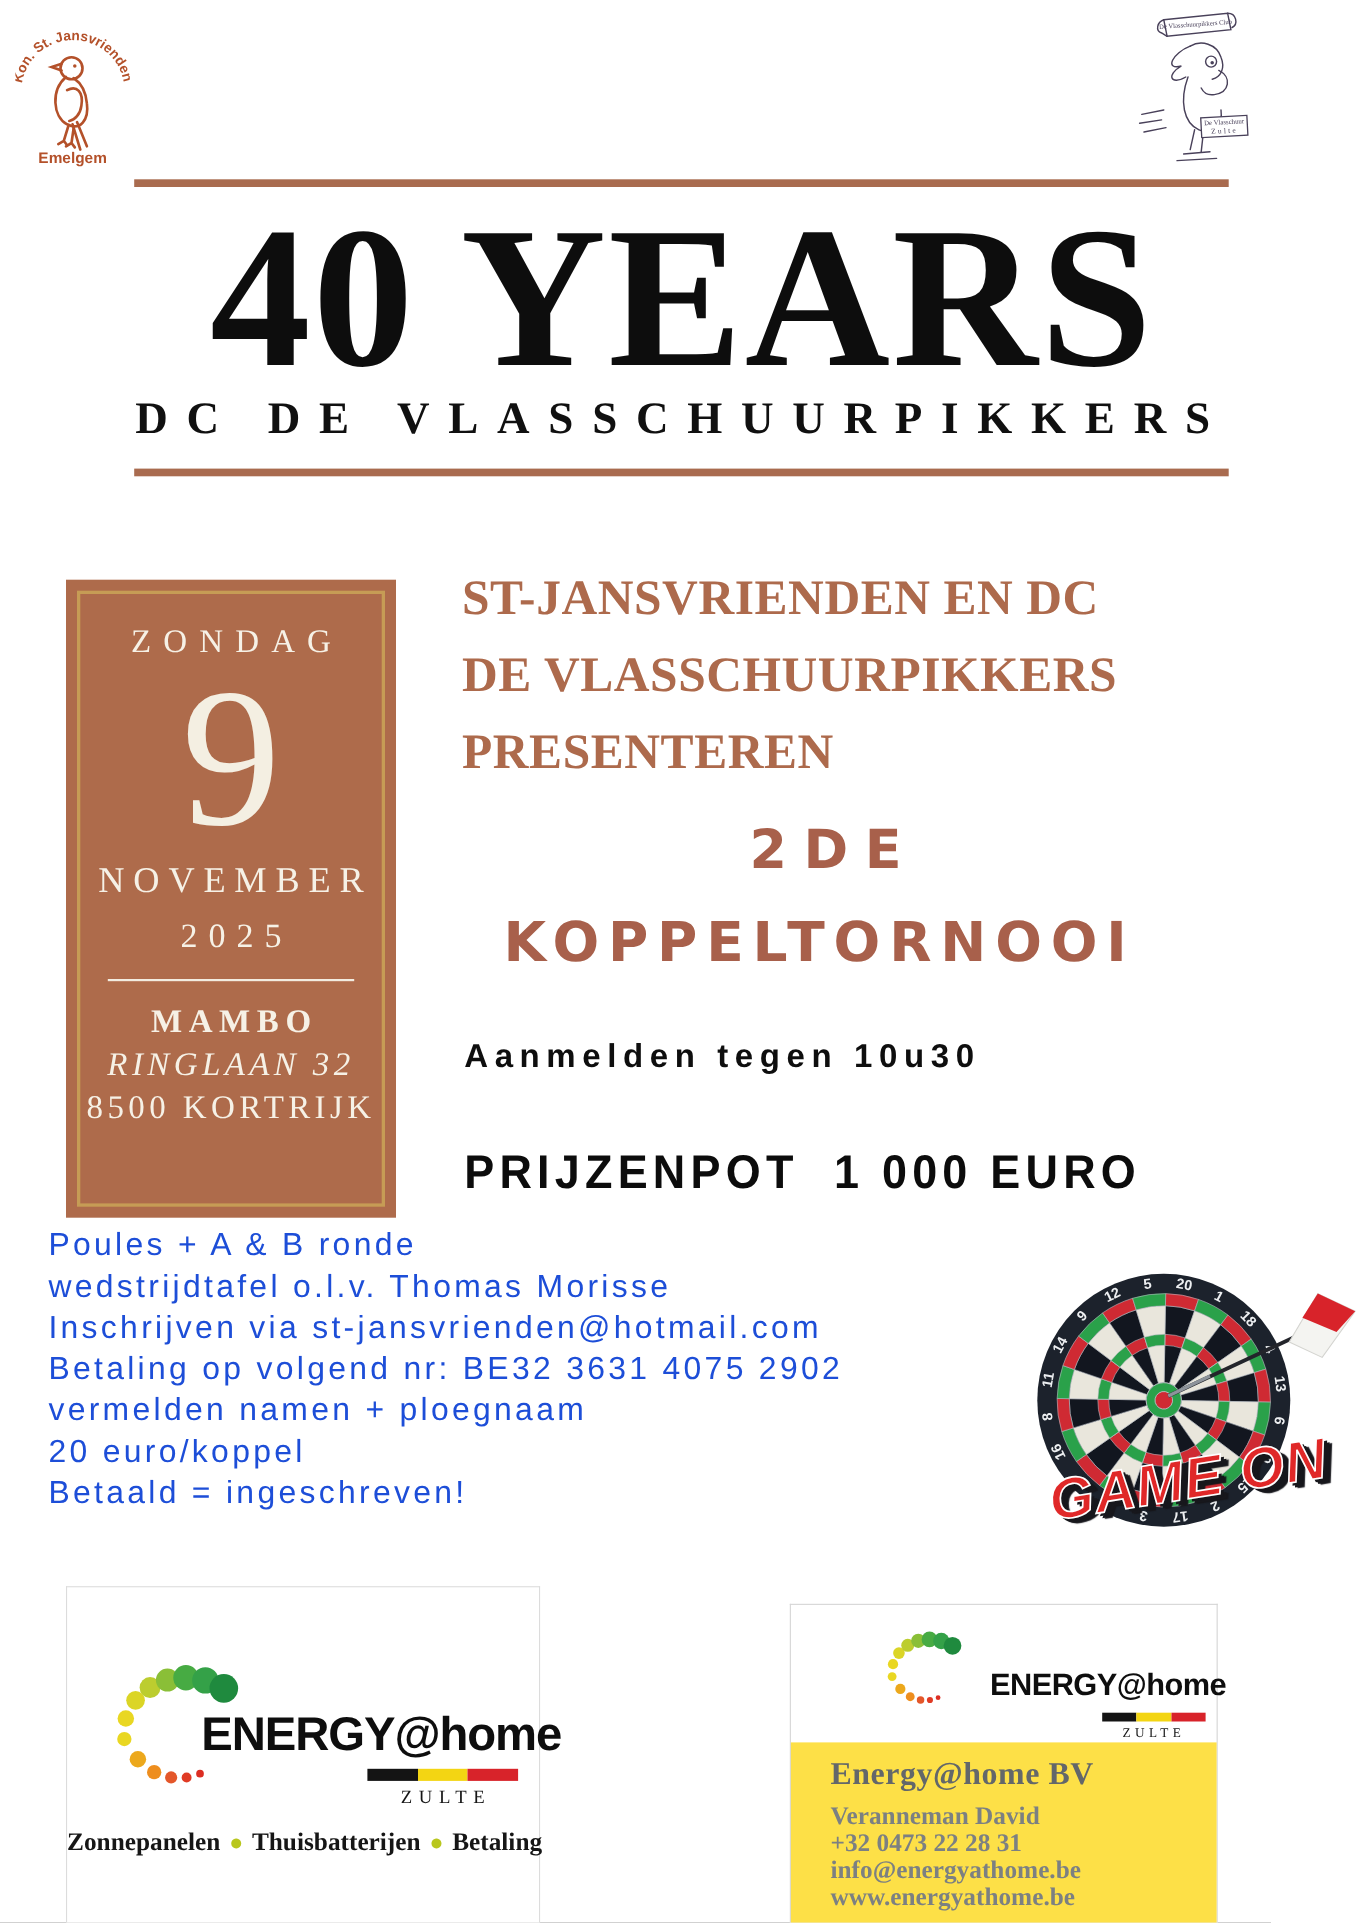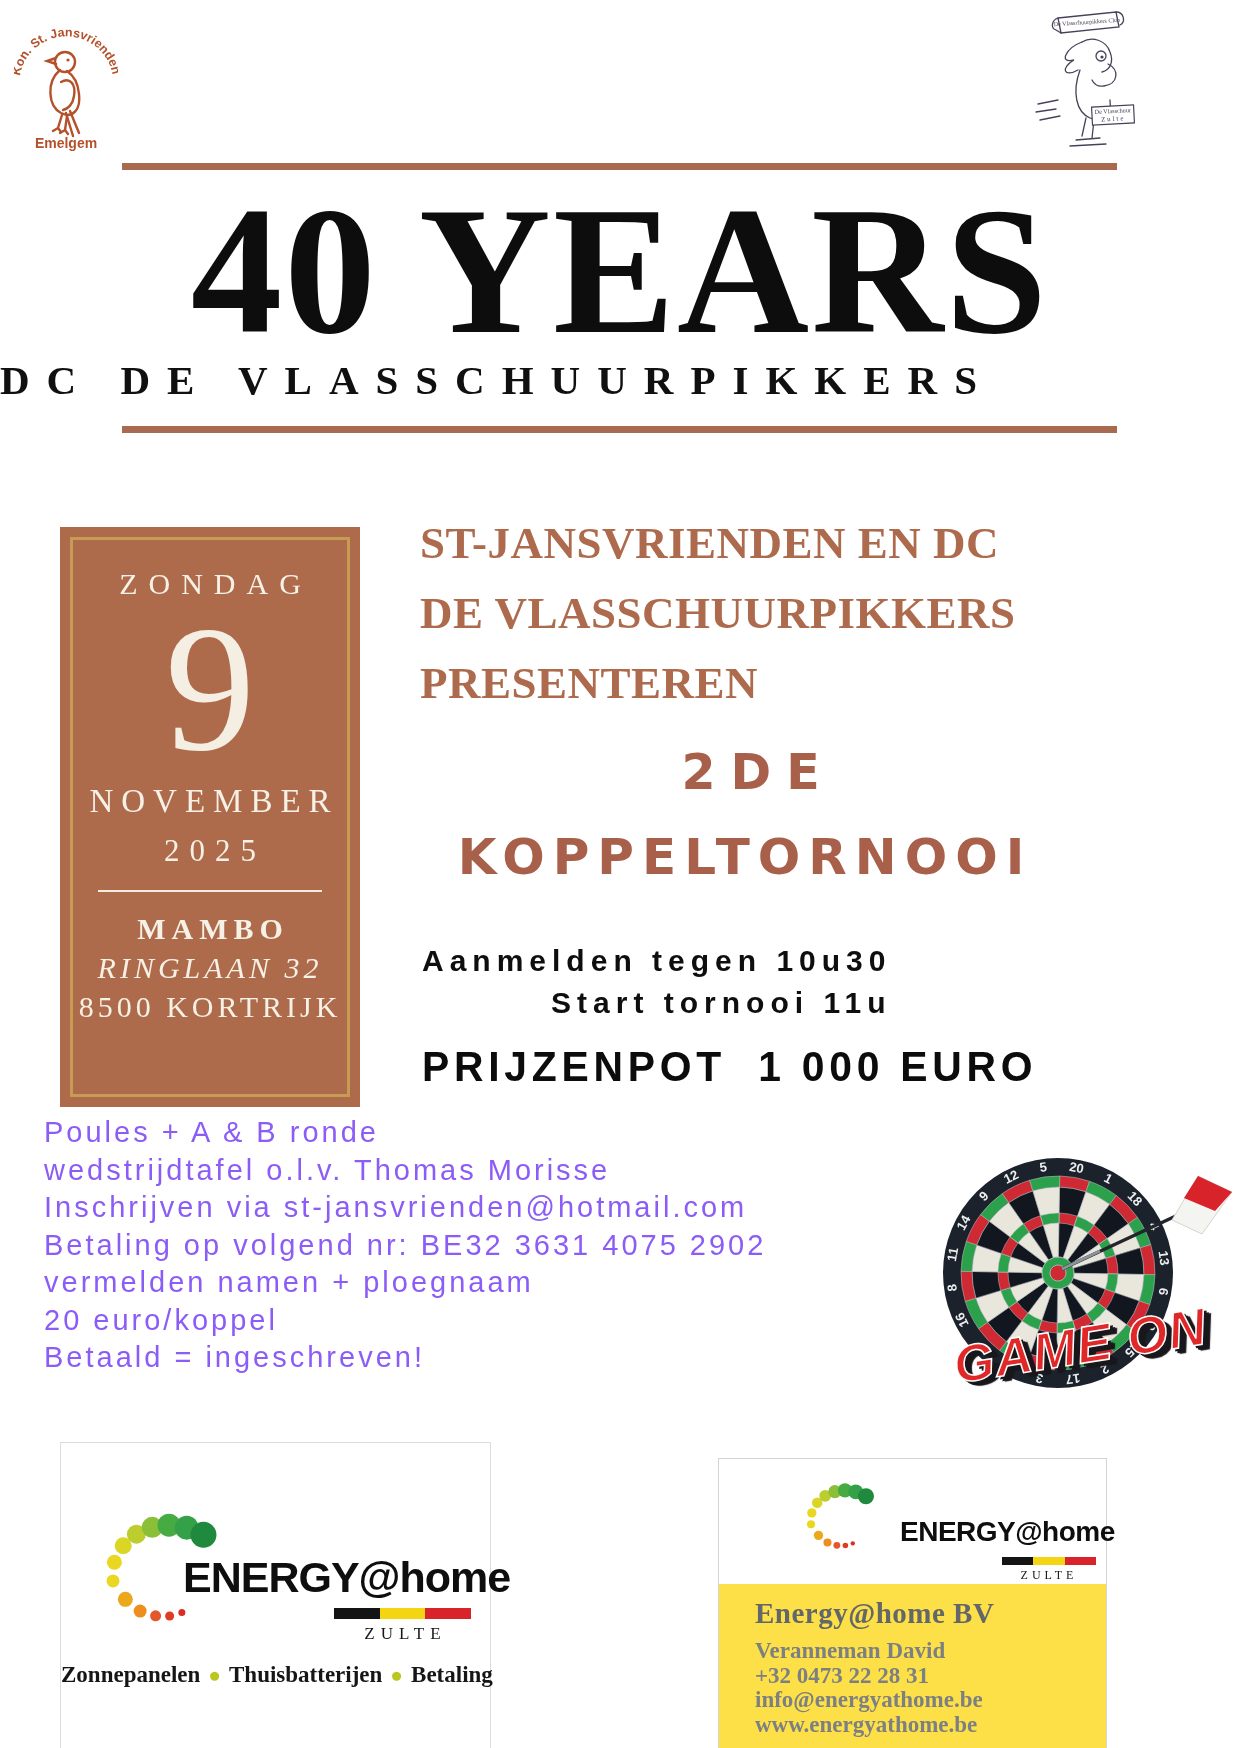--- a/index.html
+++ b/index.html
@@ -5,21 +5,21 @@
   html,body{margin:0;padding:0;background:#888;}
   .page{position:relative;width:1240px;height:1748px;background:#ffffff;overflow:hidden;
         font-family:"Liberation Sans",sans-serif;margin:0 auto;}
   .abs{position:absolute;}
 
   
   .rule{position:absolute;left:122px;width:995px;height:7px;background:#a96b4f;}
   .title{position:absolute;left:0;right:0;top:178px;text-align:center;
          font-family:"Liberation Serif",serif;font-weight:bold;color:#0d0d0d;
          font-size:183px;line-height:185px;letter-spacing:2px;white-space:nowrap;}
-  .subtitle{position:absolute;left:0;right:0;top:356px;text-align:left;
+  .subtitle{position:absolute;left:0;right:0;top:356px;text-align:center;
             font-family:"Liberation Serif",serif;font-weight:600;color:#101010;
             font-size:41px;letter-spacing:17px;white-space:nowrap;}
 
   
   .date-card{position:absolute;left:60px;top:527px;width:300px;height:580px;background:#ae6b4b;}
   .date-card .inner{position:absolute;inset:10px;border:3px solid #c69c55;}
   .date-card .col{position:absolute;inset:13px;display:flex;flex-direction:column;align-items:center;
                   color:#f6f1e6;font-family:"Liberation Serif",serif;text-align:center;}
   .dc-zondag{margin-top:27px;font-size:30px;letter-spacing:11px;padding-left:11px;}
   .dc-nine{margin-top:-12px;font-size:180px;line-height:200px;color:#f4efe2;}
@@ -41,21 +41,21 @@
         font-family:"DejaVu Sans",sans-serif;font-weight:bold;color:#a8604b;
         font-size:50px;letter-spacing:8px;white-space:nowrap;}
   .schedule{position:absolute;left:422px;top:940px;color:#0e0e0e;
         font-family:"Liberation Sans",sans-serif;font-weight:bold;
         font-size:30px;line-height:42px;letter-spacing:6px;text-align:right;}
   .prize{position:absolute;left:422px;top:1042px;color:#0c0c0c;white-space:pre;
         font-family:"Liberation Sans",sans-serif;font-weight:bold;
         font-size:43px;letter-spacing:5px;transform:scaleX(0.95);transform-origin:left top;}
 
   
-  .details{position:absolute;left:44px;top:1114px;color:#8b5cf6;
+  .details{position:absolute;left:44px;top:1114px;color:#1d4ed8;
         font-family:"Liberation Sans",sans-serif;font-size:29px;line-height:37.5px;letter-spacing:3px;}
 
   
   .dartboard{position:absolute;left:938px;top:1148px;width:302px;height:250px;}
   .gameon{position:absolute;left:952px;top:1312px;width:300px;
         font-family:"Liberation Sans",sans-serif;font-style:italic;font-weight:bold;
         font-size:52px;color:#e02828;letter-spacing:1px;transform:rotate(-9deg);
         -webkit-text-stroke:1.5px #ffffff;
         text-shadow:3px 3px 0 #17171c,5px 5px 0 #17171c,7px 6px 1px #17171c;}
 
@@ -164,21 +164,20 @@
     <div>ST-JANSVRIENDEN EN DC</div>
     <div>DE VLASSCHUURPIKKERS</div>
     <div>PRESENTEREN</div>
   </div>
 
   <div class="t2de">2DE</div>
   <div class="tkoppel">KOPPELTORNOOI</div>
 
   <div class="schedule">
     <div>Aanmelden tegen 10u30</div>
-    <div>Start tornooi 11u</div>
   </div>
 
   <div class="prize">PRIJZENPOT  1 000 EURO</div>
 
   <div class="details">
     <div>Poules + A &amp; B ronde</div>
     <div>wedstrijdtafel o.l.v. Thomas Morisse</div>
     <div>Inschrijven via st-jansvrienden@hotmail.com</div>
     <div>Betaling op volgend nr: BE32 3631 4075 2902</div>
     <div>vermelden namen + ploegnaam</div>

